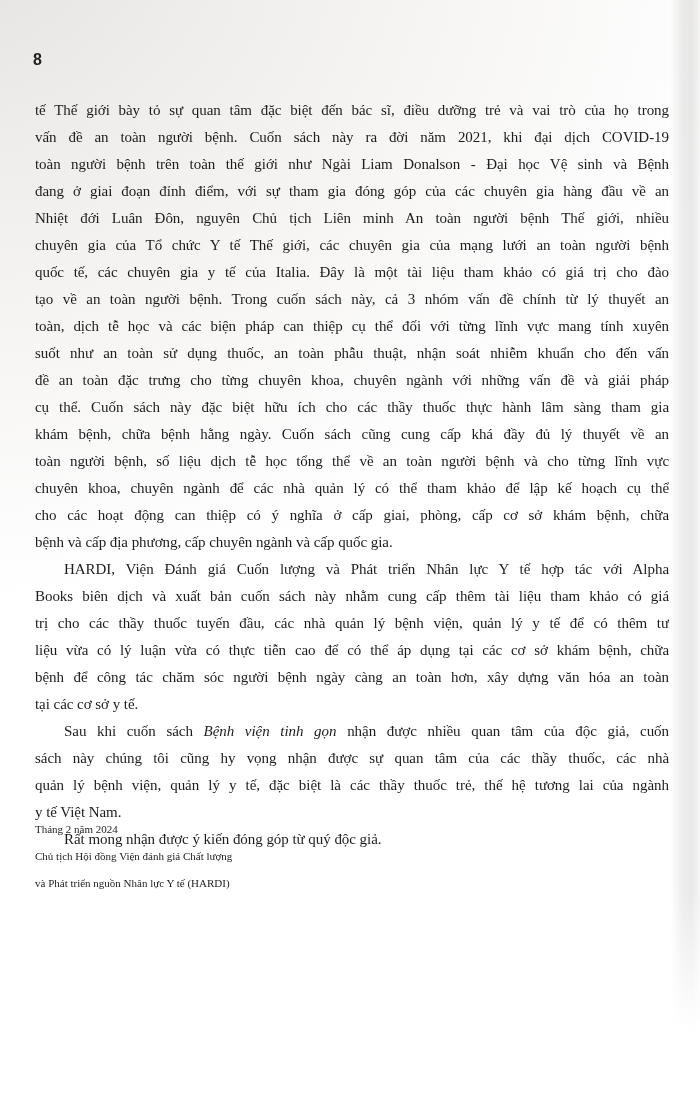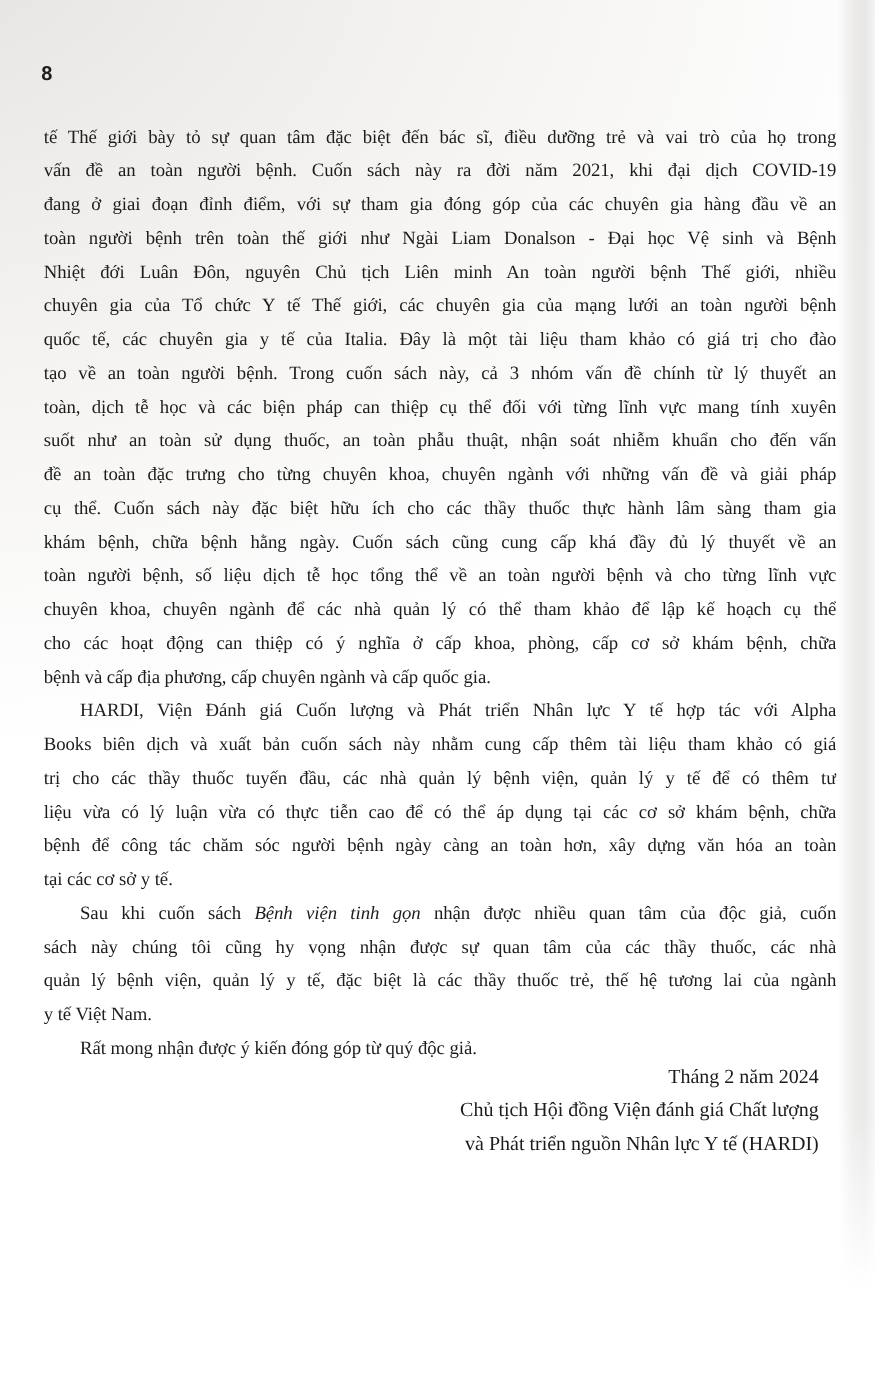--- a/index.html
+++ b/index.html
@@ -31,51 +31,51 @@
   }
   .ln {
     height: 27px; overflow: hidden;
     text-align: justify; text-align-last: justify;
   }
   .ln::after { content: ""; display: inline-block; width: 100%; height: 0; }
   .ln-last { text-align: center; text-align-last: left; }
   .ln-last::after { content: none; }
   .indent { padding-left: 29px; }
   .signature {
-    position: absolute; left: 35px; top: 848px; width: 620px;
-    font-size: 16px; line-height: 27px; text-align: right;
+    position: absolute; left: 35px; top: 816px; width: 620px;
+    font-size: 11px; line-height: 27px; 
   }
   .sig-ln { height: 27px; }
   i { font-style: italic; }
 </style>
 </head>
 <body>
 
 <div class="edge-shadow"></div>
 
 <div class="page-number">8</div>
 
 <div class="body-text">
 
   <div class="ln">tế Thế giới bày tỏ sự quan tâm đặc biệt đến bác sĩ, điều dưỡng trẻ và vai trò của họ trong</div>
   <div class="ln">vấn đề an toàn người bệnh. Cuốn sách này ra đời năm 2021, khi đại dịch COVID-19</div>
+  <div class="ln">toàn người bệnh trên toàn thế giới như Ngài Liam Donalson - Đại học Vệ sinh và Bệnh</div>
   <div class="ln">đang ở giai đoạn đỉnh điểm, với sự tham gia đóng góp của các chuyên gia hàng đầu về an</div>
-  <div class="ln">toàn người bệnh trên toàn thế giới như Ngài Liam Donalson - Đại học Vệ sinh và Bệnh</div>
   <div class="ln">Nhiệt đới Luân Đôn, nguyên Chủ tịch Liên minh An toàn người bệnh Thế giới, nhiều</div>
   <div class="ln">chuyên gia của Tổ chức Y tế Thế giới, các chuyên gia của mạng lưới an toàn người bệnh</div>
   <div class="ln">quốc tế, các chuyên gia y tế của Italia. Đây là một tài liệu tham khảo có giá trị cho đào</div>
   <div class="ln">tạo về an toàn người bệnh. Trong cuốn sách này, cả 3 nhóm vấn đề chính từ lý thuyết an</div>
   <div class="ln">toàn, dịch tễ học và các biện pháp can thiệp cụ thể đối với từng lĩnh vực mang tính xuyên</div>
   <div class="ln">suốt như an toàn sử dụng thuốc, an toàn phẫu thuật, nhận soát nhiễm khuẩn cho đến vấn</div>
   <div class="ln">đề an toàn đặc trưng cho từng chuyên khoa, chuyên ngành với những vấn đề và giải pháp</div>
   <div class="ln">cụ thể. Cuốn sách này đặc biệt hữu ích cho các thầy thuốc thực hành lâm sàng tham gia</div>
   <div class="ln">khám bệnh, chữa bệnh hằng ngày. Cuốn sách cũng cung cấp khá đầy đủ lý thuyết về an</div>
   <div class="ln">toàn người bệnh, số liệu dịch tễ học tổng thể về an toàn người bệnh và cho từng lĩnh vực</div>
   <div class="ln">chuyên khoa, chuyên ngành để các nhà quản lý có thể tham khảo để lập kế hoạch cụ thể</div>
-  <div class="ln">cho các hoạt động can thiệp có ý nghĩa ở cấp khoa, phòng, cấp cơ sở khám bệnh, chữa</div>
+  <div class="ln">cho các hoạt động can thiệp có ý nghĩa ở cấp giai, phòng, cấp cơ sở khám bệnh, chữa</div>
   <div class="ln ln-last">bệnh và cấp địa phương, cấp chuyên ngành và cấp quốc gia.</div>
 
   <div class="ln indent">HARDI, Viện Đánh giá Cuốn lượng và Phát triển Nhân lực Y tế hợp tác với Alpha</div>
   <div class="ln">Books biên dịch và xuất bản cuốn sách này nhằm cung cấp thêm tài liệu tham khảo có giá</div>
   <div class="ln">trị cho các thầy thuốc tuyến đầu, các nhà quản lý bệnh viện, quản lý y tế để có thêm tư</div>
   <div class="ln">liệu vừa có lý luận vừa có thực tiễn cao để có thể áp dụng tại các cơ sở khám bệnh, chữa</div>
   <div class="ln">bệnh để công tác chăm sóc người bệnh ngày càng an toàn hơn, xây dựng văn hóa an toàn</div>
   <div class="ln ln-last">tại các cơ sở y tế.</div>
 
   <div class="ln indent"><span>Sau khi cuốn sách </span><i>Bệnh viện tinh gọn</i><span> nhận được nhiều quan tâm của độc giả, cuốn</span></div>

